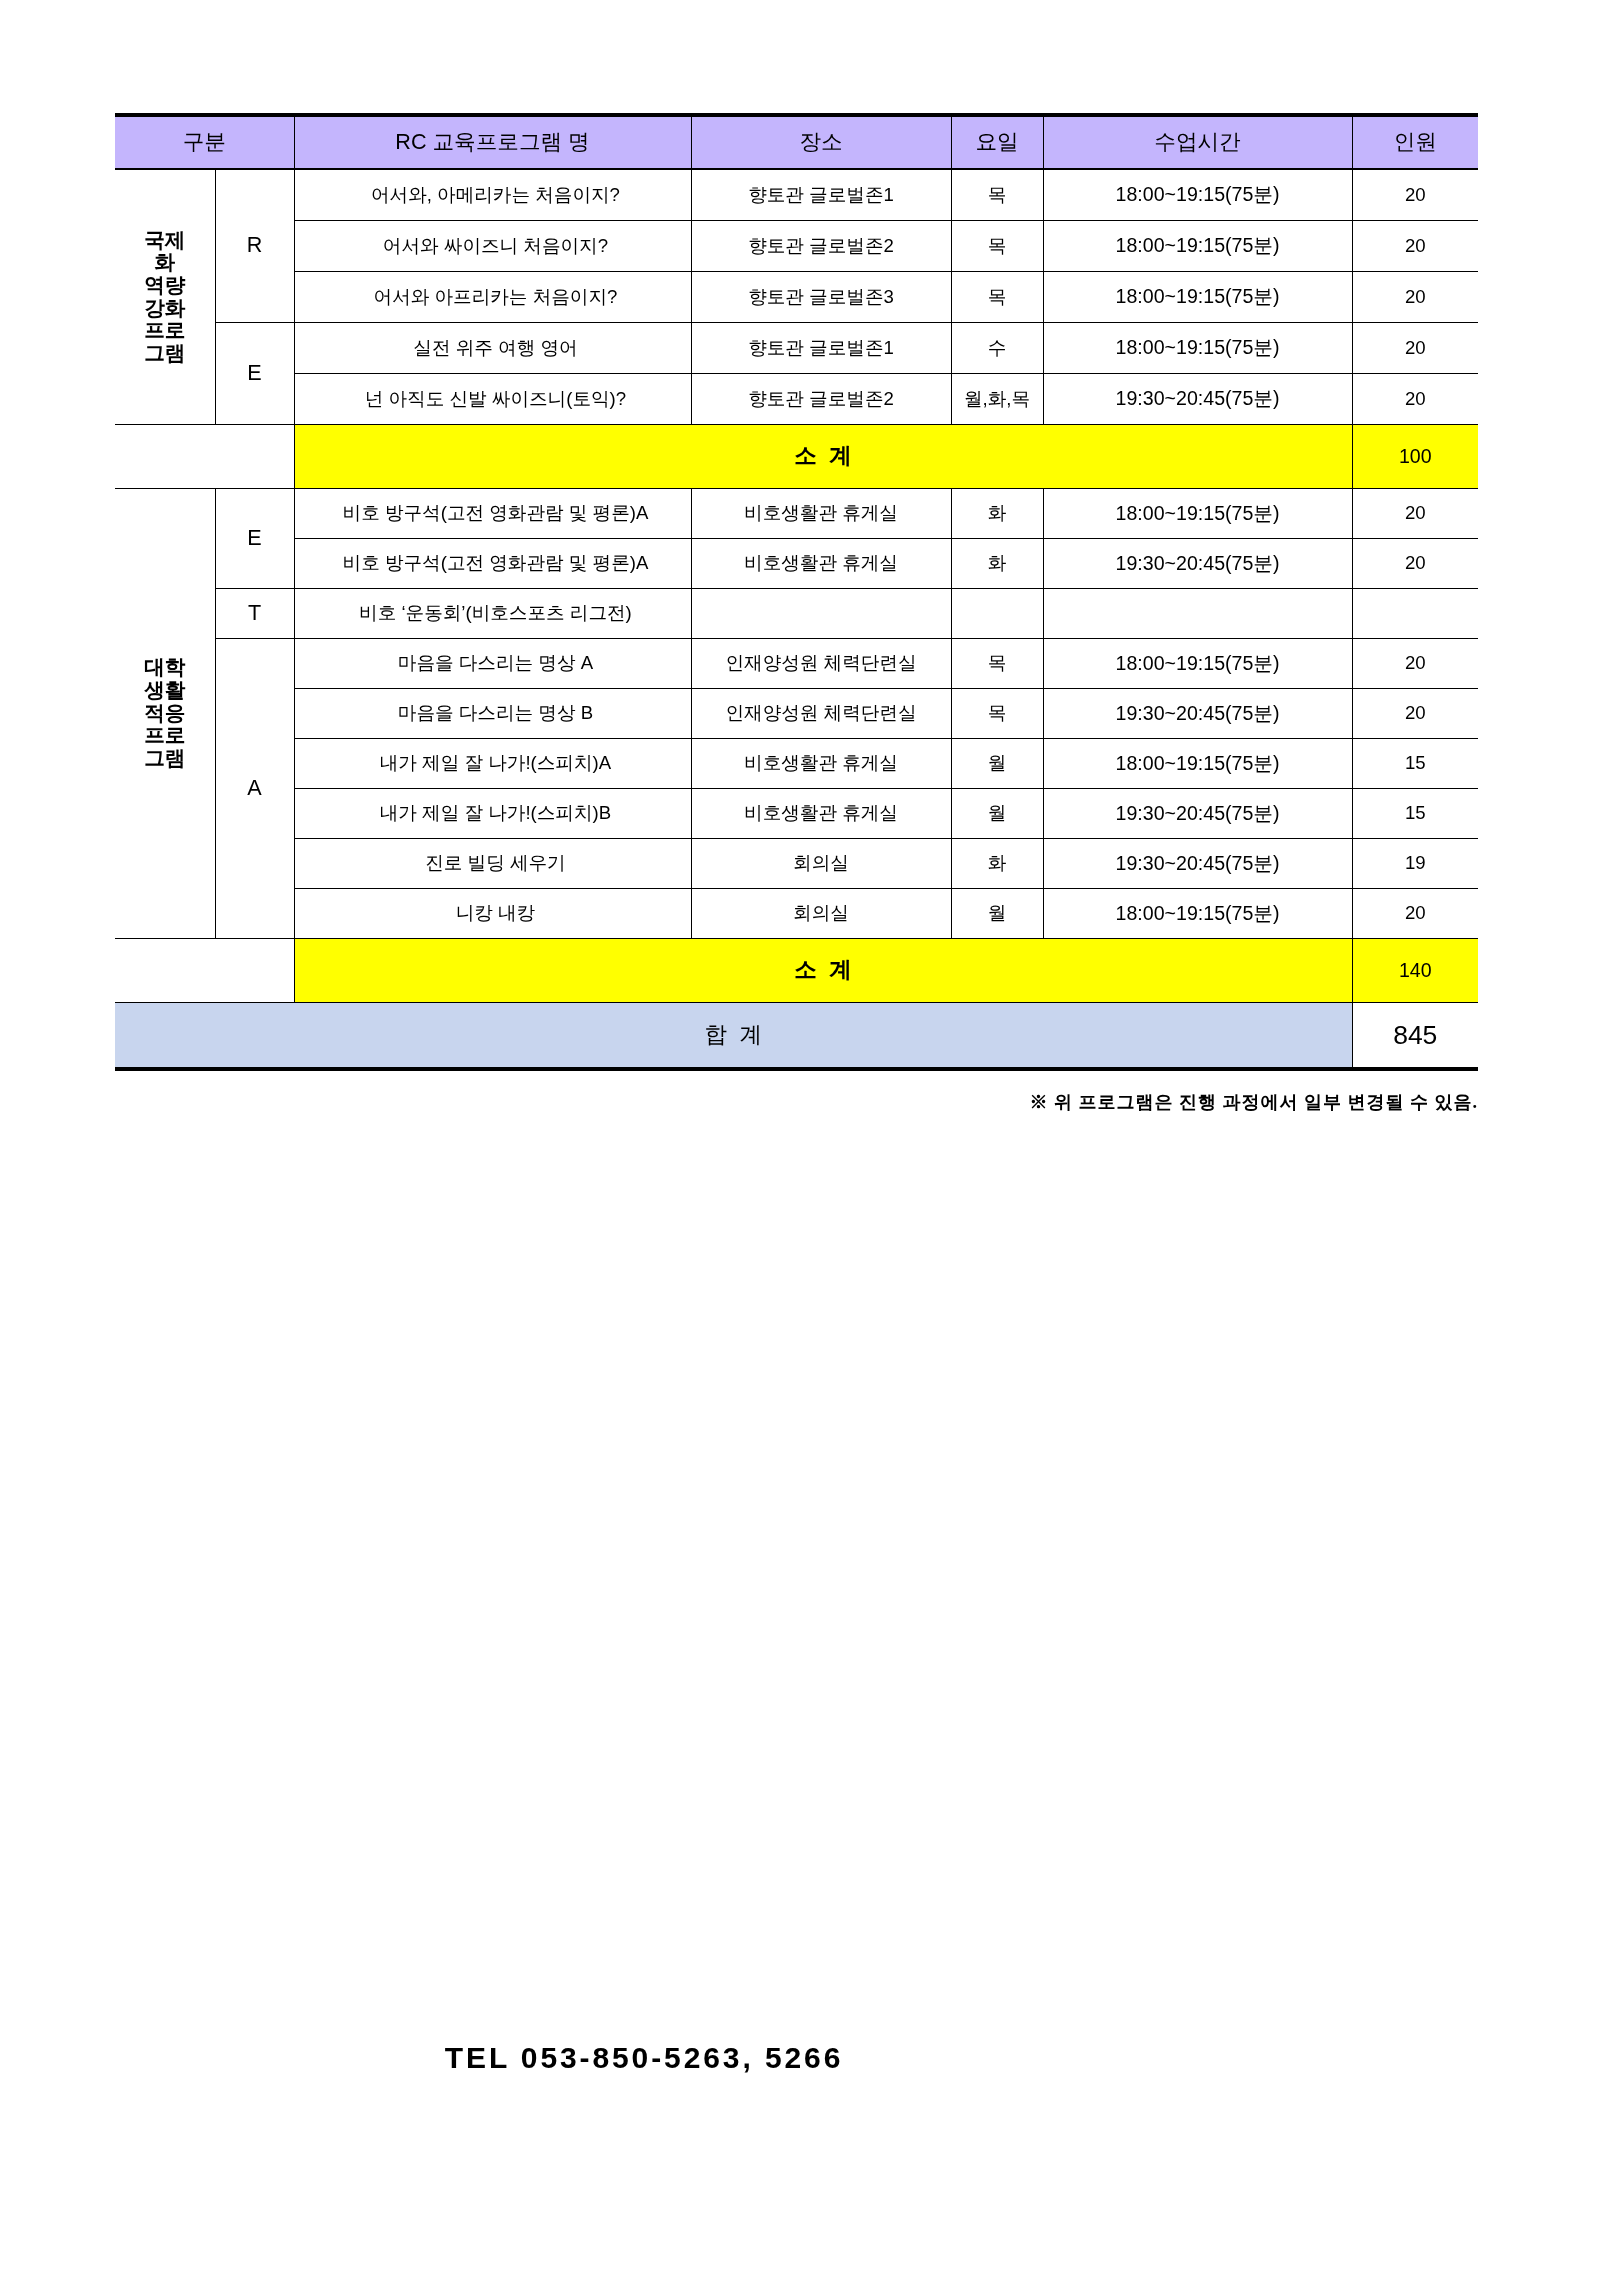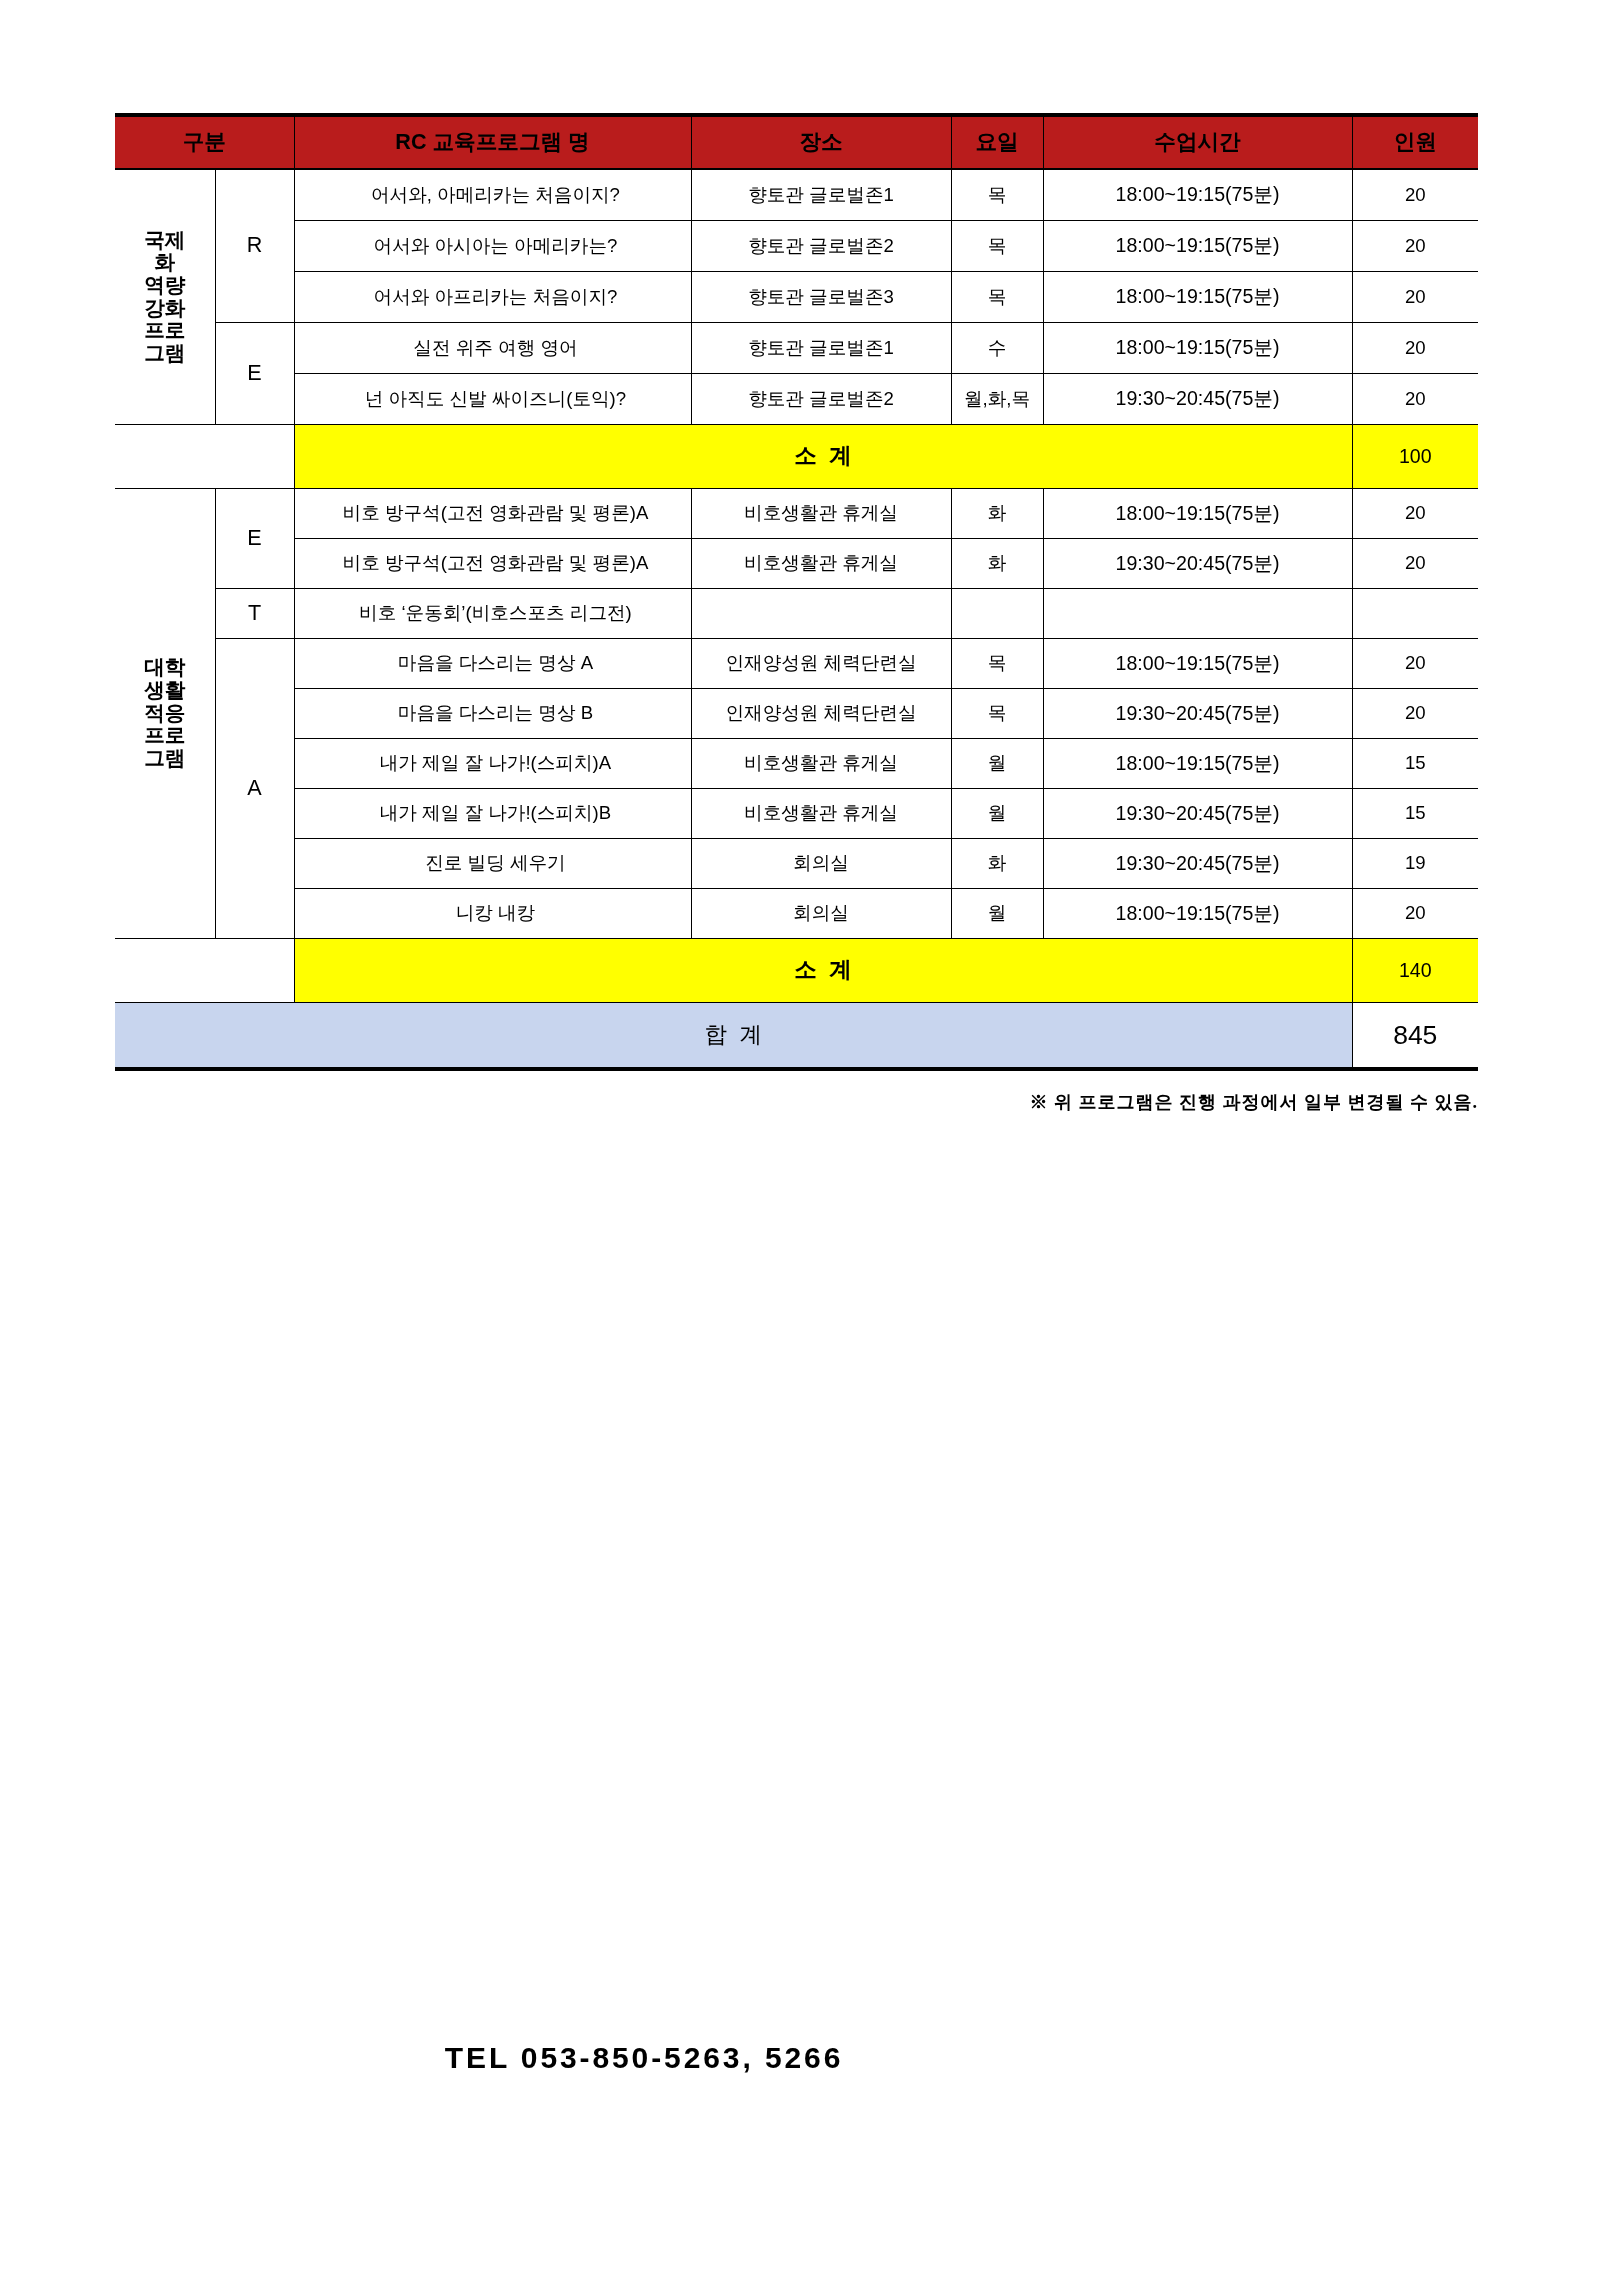--- a/index.html
+++ b/index.html
@@ -9,21 +9,21 @@
   }
   table.rc-table{
     position:absolute;left:115px;top:113px;width:1363px;
     border-collapse:collapse;table-layout:fixed;
   }
   .rc-table th,.rc-table td{
     border:1px solid #000;padding:0 5.9px;overflow:hidden;
     vertical-align:middle;text-align:center;font-size:18.6px;line-height:1.15;
   }
   .rc-table thead th{
-    background:#b91c1c;font-size:21.6px;font-weight:bold;height:51px;
+    background:#c4b5fd;font-size:21.6px;font-weight:normal;height:51px;
     border-top:4.9px solid #000;border-bottom:2.9px solid #000;
   }
   tr.g1{height:51px;}
   tr.g2{height:50px;}
   tr.sub{height:64px;}
   tr.tot{height:67px;}
   td.cat{
     font-weight:bold;font-size:20.6px;line-height:1.1;white-space:pre-line;
   }
   td.code{font-size:21.6px;}
@@ -92,21 +92,21 @@
 프로
 그램</td>
         <td rowspan="3" class="code">R</td>
         <td class="program">어서와, 아메리카는 처음이지?</td>
         <td class="place">향토관 글로벌존1</td>
         <td class="day">목</td>
         <td class="time">18:00~19:15(75분)</td>
         <td class="count no-right">20</td>
       </tr>
       <tr class="g1">
-        <td class="program">어서와 아시아는 아메리카는?</td>
+        <td class="program">어서와 싸이즈니 처음이지?</td>
         <td class="place">향토관 글로벌존2</td>
         <td class="day">목</td>
         <td class="time">18:00~19:15(75분)</td>
         <td class="count no-right">20</td>
       </tr>
       <tr class="g1">
         <td class="program">어서와 아프리카는 처음이지?</td>
         <td class="place">향토관 글로벌존3</td>
         <td class="day">목</td>
         <td class="time">18:00~19:15(75분)</td>

